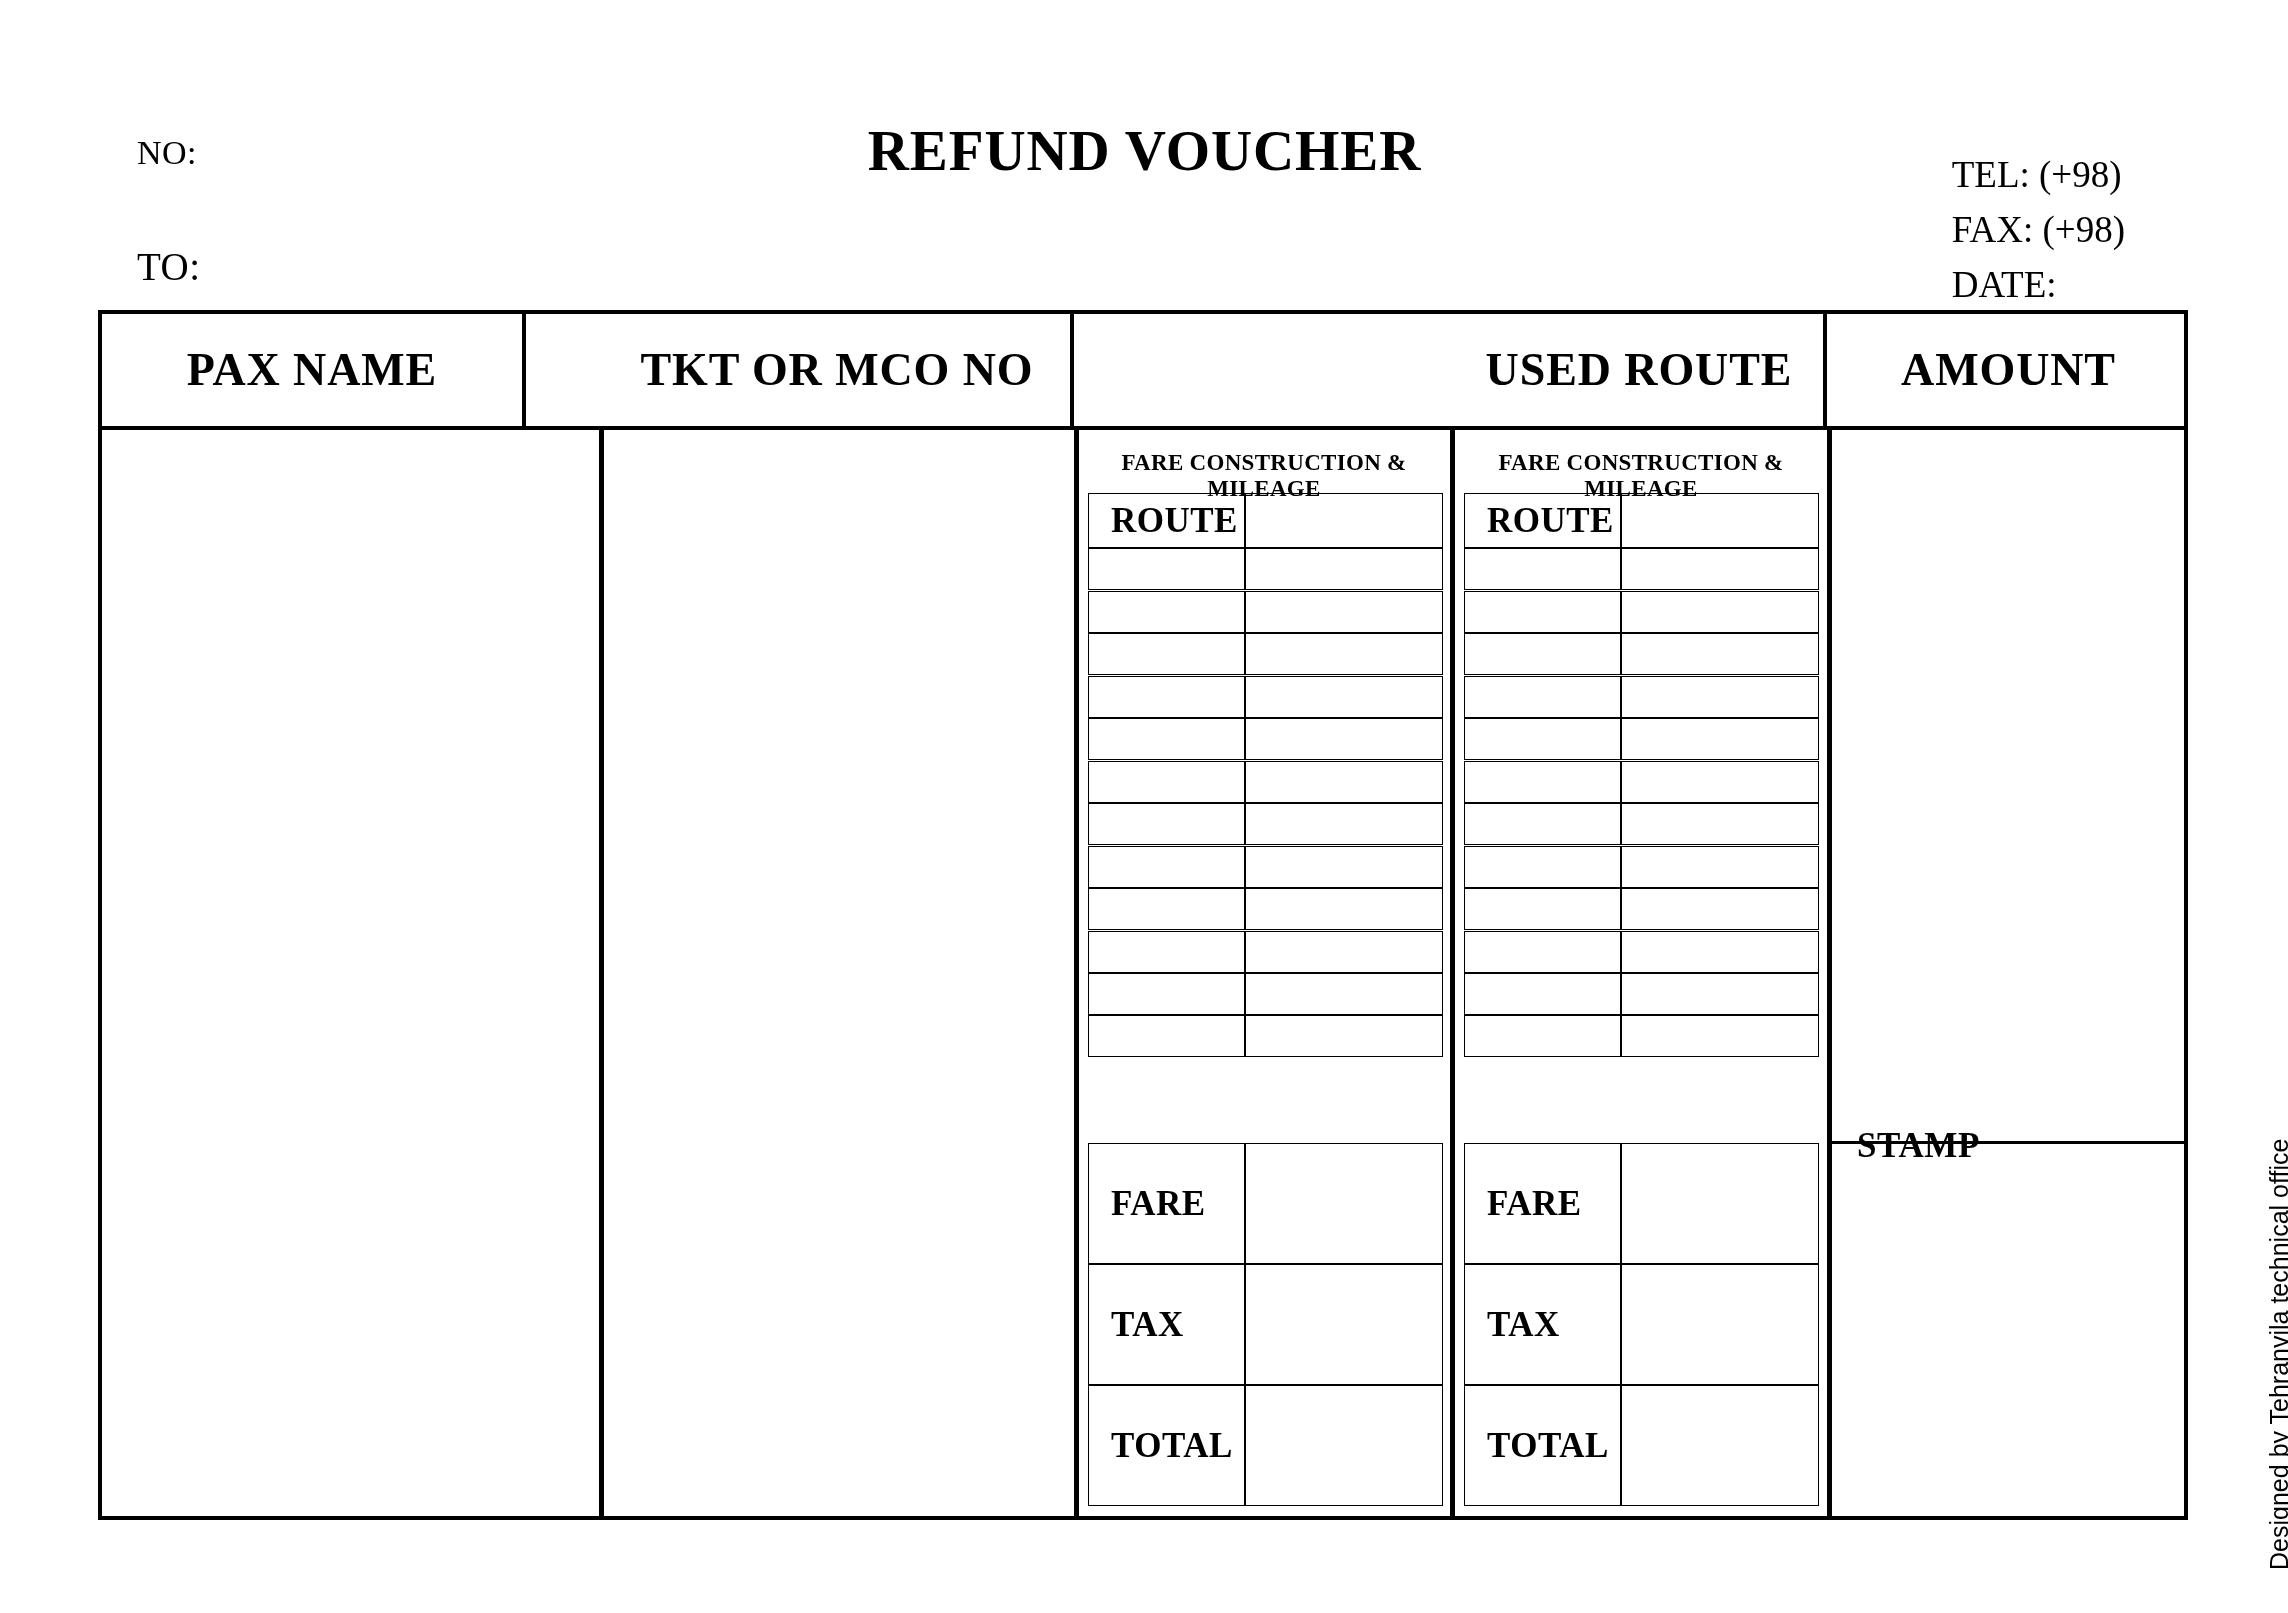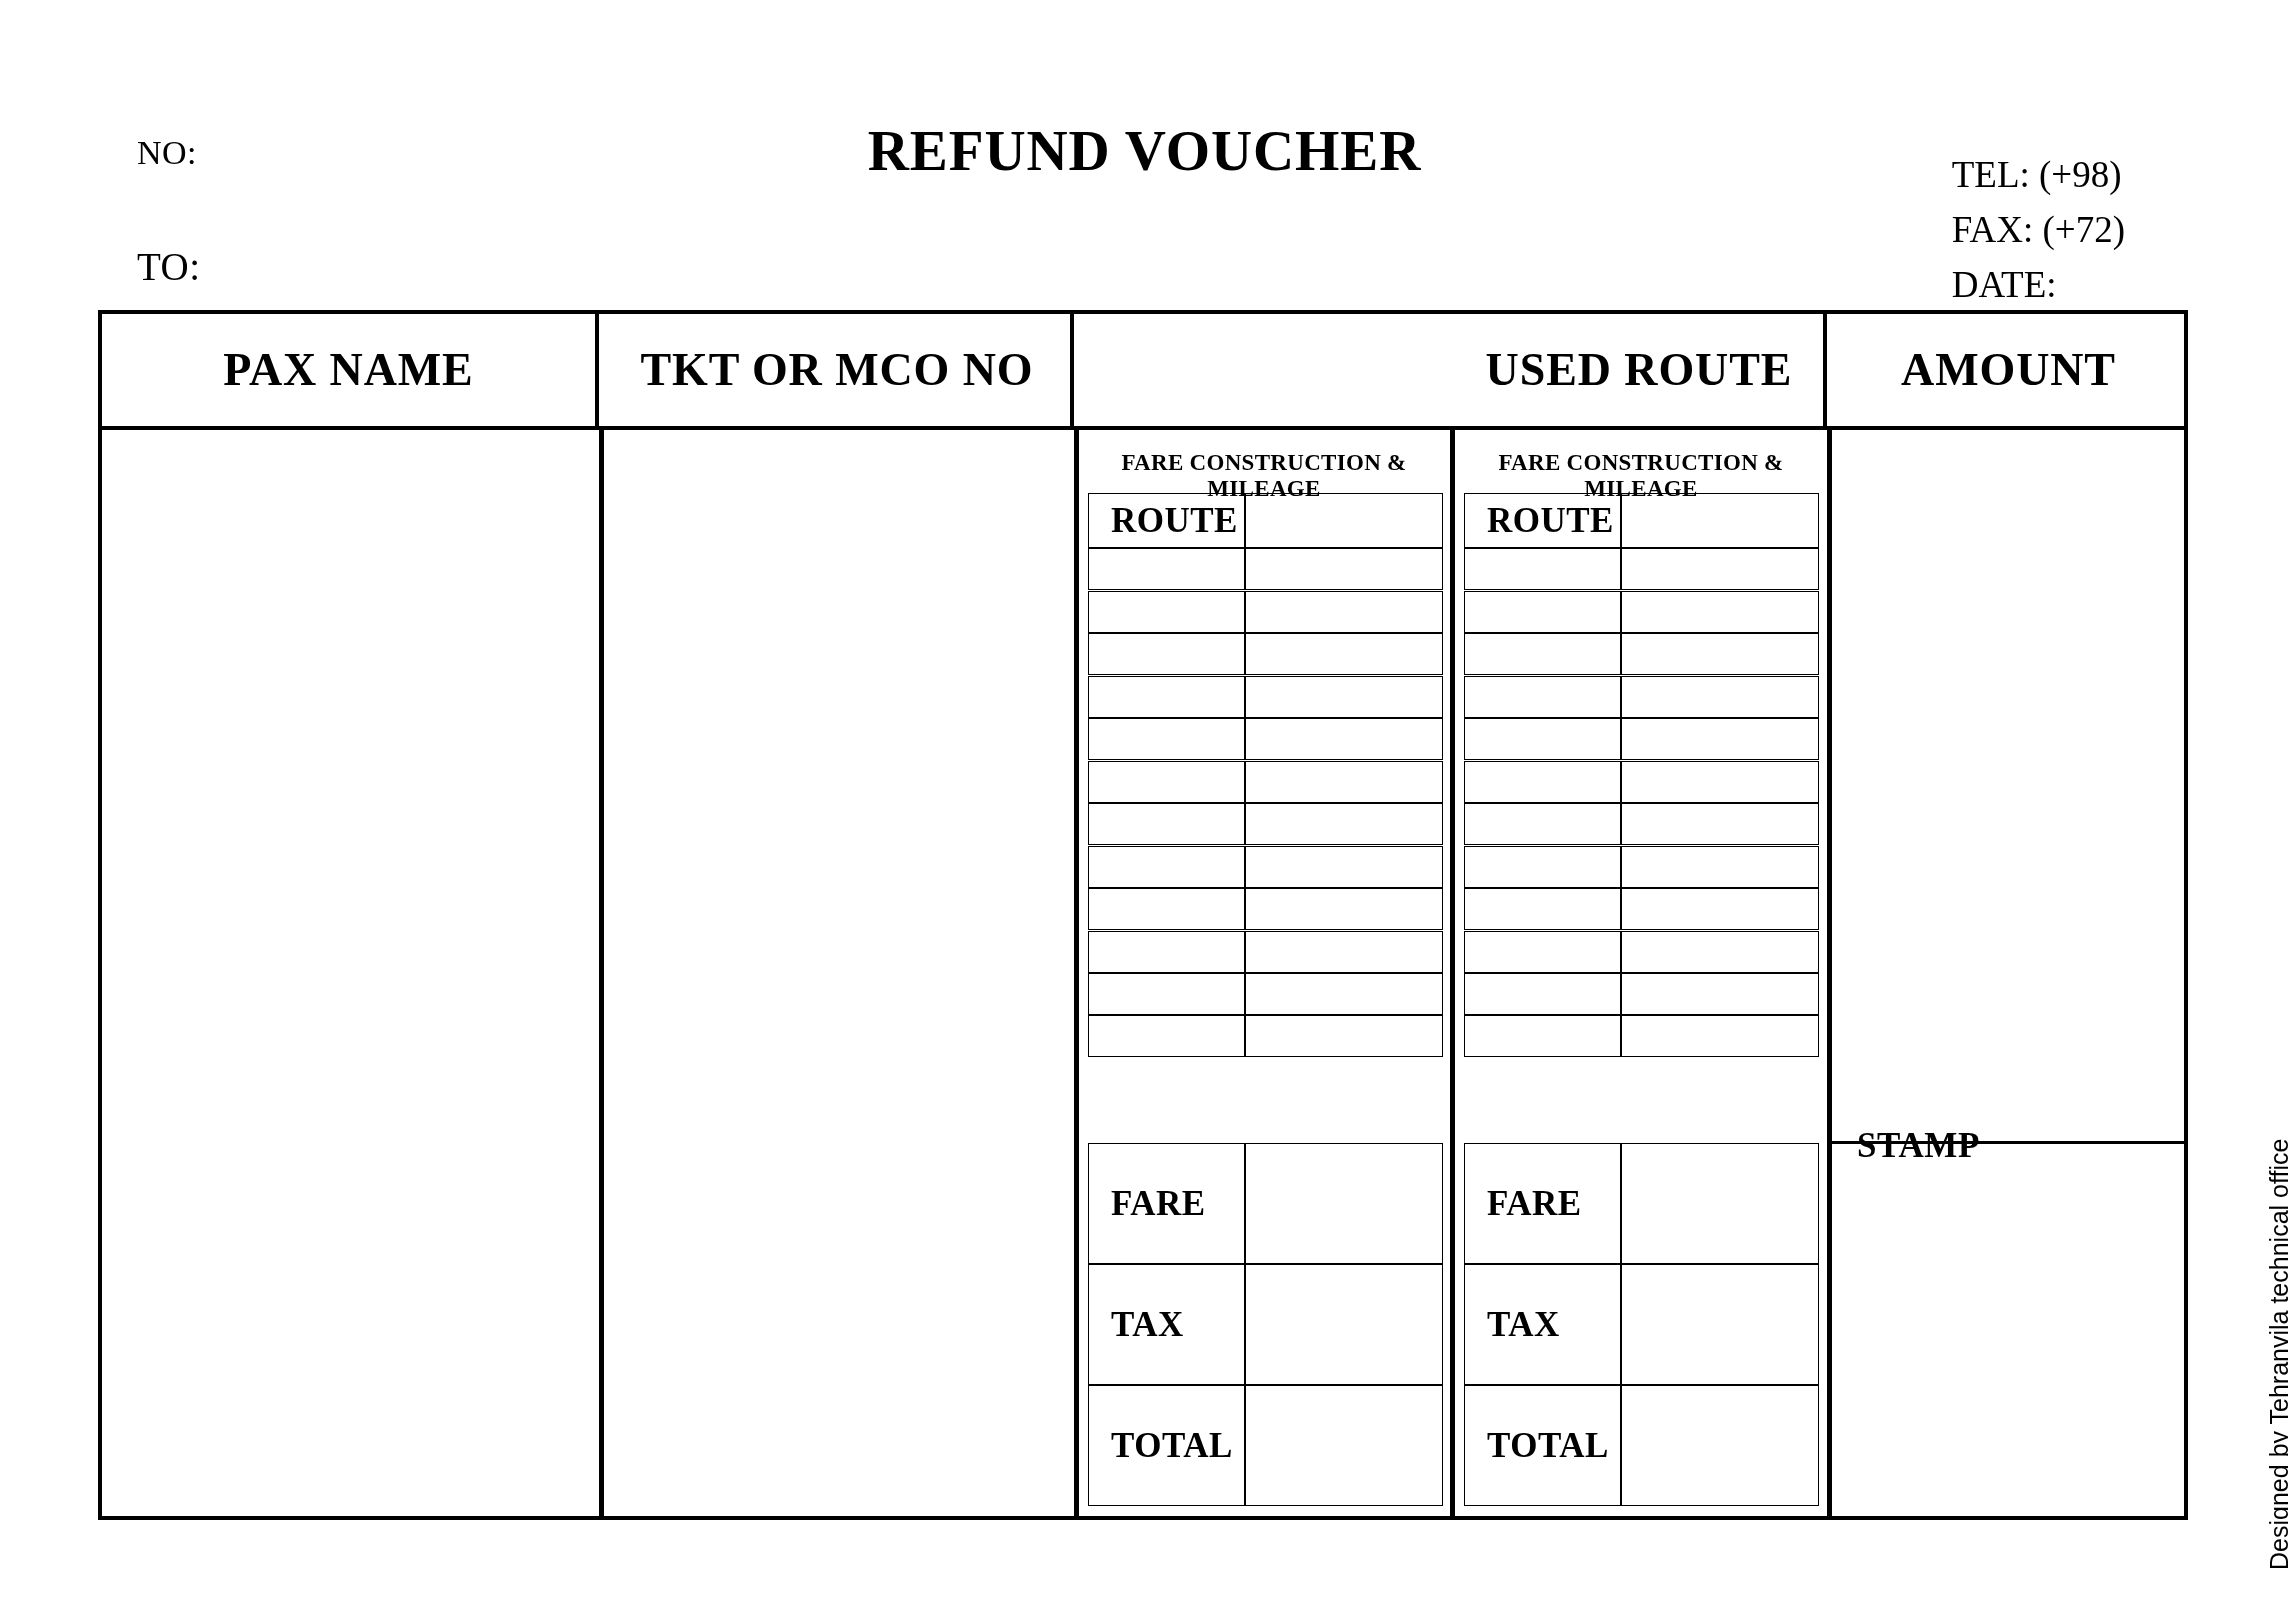--- a/index.html
+++ b/index.html
@@ -162,30 +162,30 @@
 
 <div class="page">
 
   <div class="hdr-no">NO:</div>
   <div class="hdr-to">TO:</div>
 
   <div class="hdr-title">REFUND VOUCHER</div>
 
   <div class="hdr-right">
     <div>TEL: (+98)</div>
-    <div>FAX: (+72)</div>
+    <div>FAX: (+98)</div>
     <div>DATE:</div>
   </div>
 
   <div class="credit">Designed by Tehranvila technical office</div>
 
   <div class="table">
 
     <div class="thead">
-      <div class="th sep" style="left:0; width:497px;">PAX NAME</div>
+      <div class="th sep" style="left:0; width:424px;">PAX NAME</div>
       <div class="th sep" style="left:502px; width:470px;text-align:center;">TKT OR MCO NO</div>
       <div class="th sep" style="left:1353px; width:372px;">USED ROUTE</div>
       <div class="th" style="left:1730px; width:353px;">AMOUNT</div>
     </div>
 
     <div class="vline" style="left:497px;"></div>
     <div class="vline" style="left:972px;"></div>
     <div class="vline" style="left:1348px;"></div>
     <div class="vline" style="left:1725px;"></div>
 

